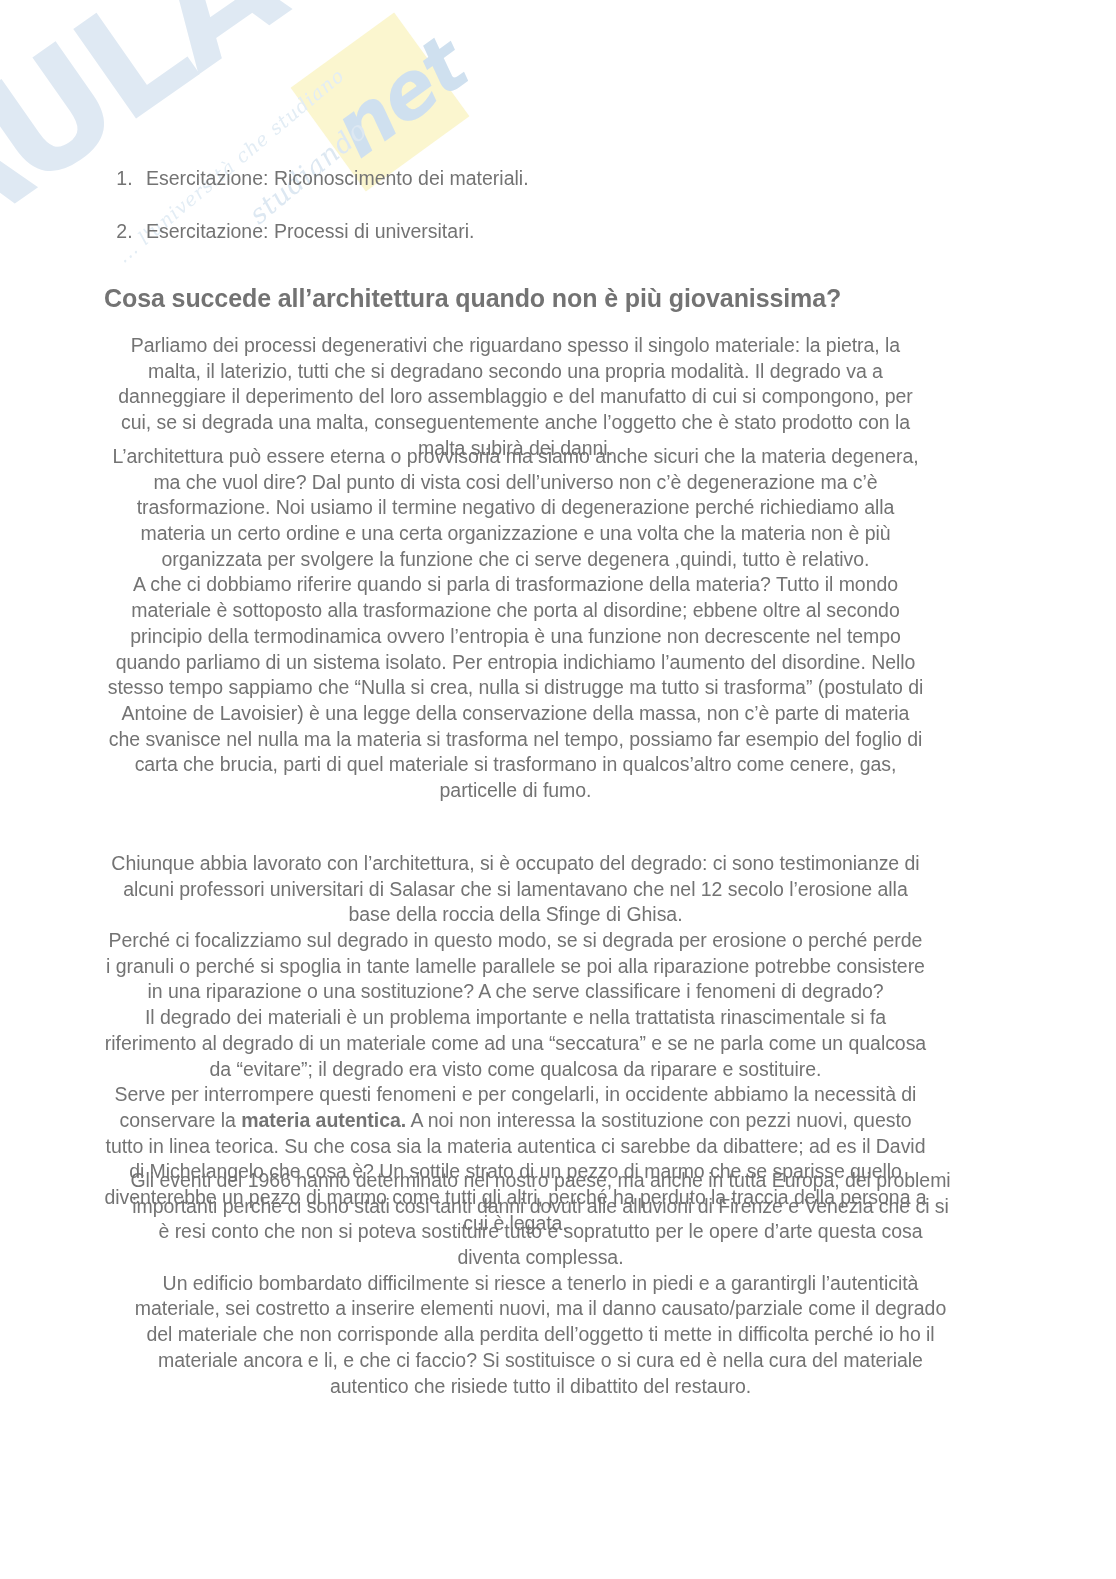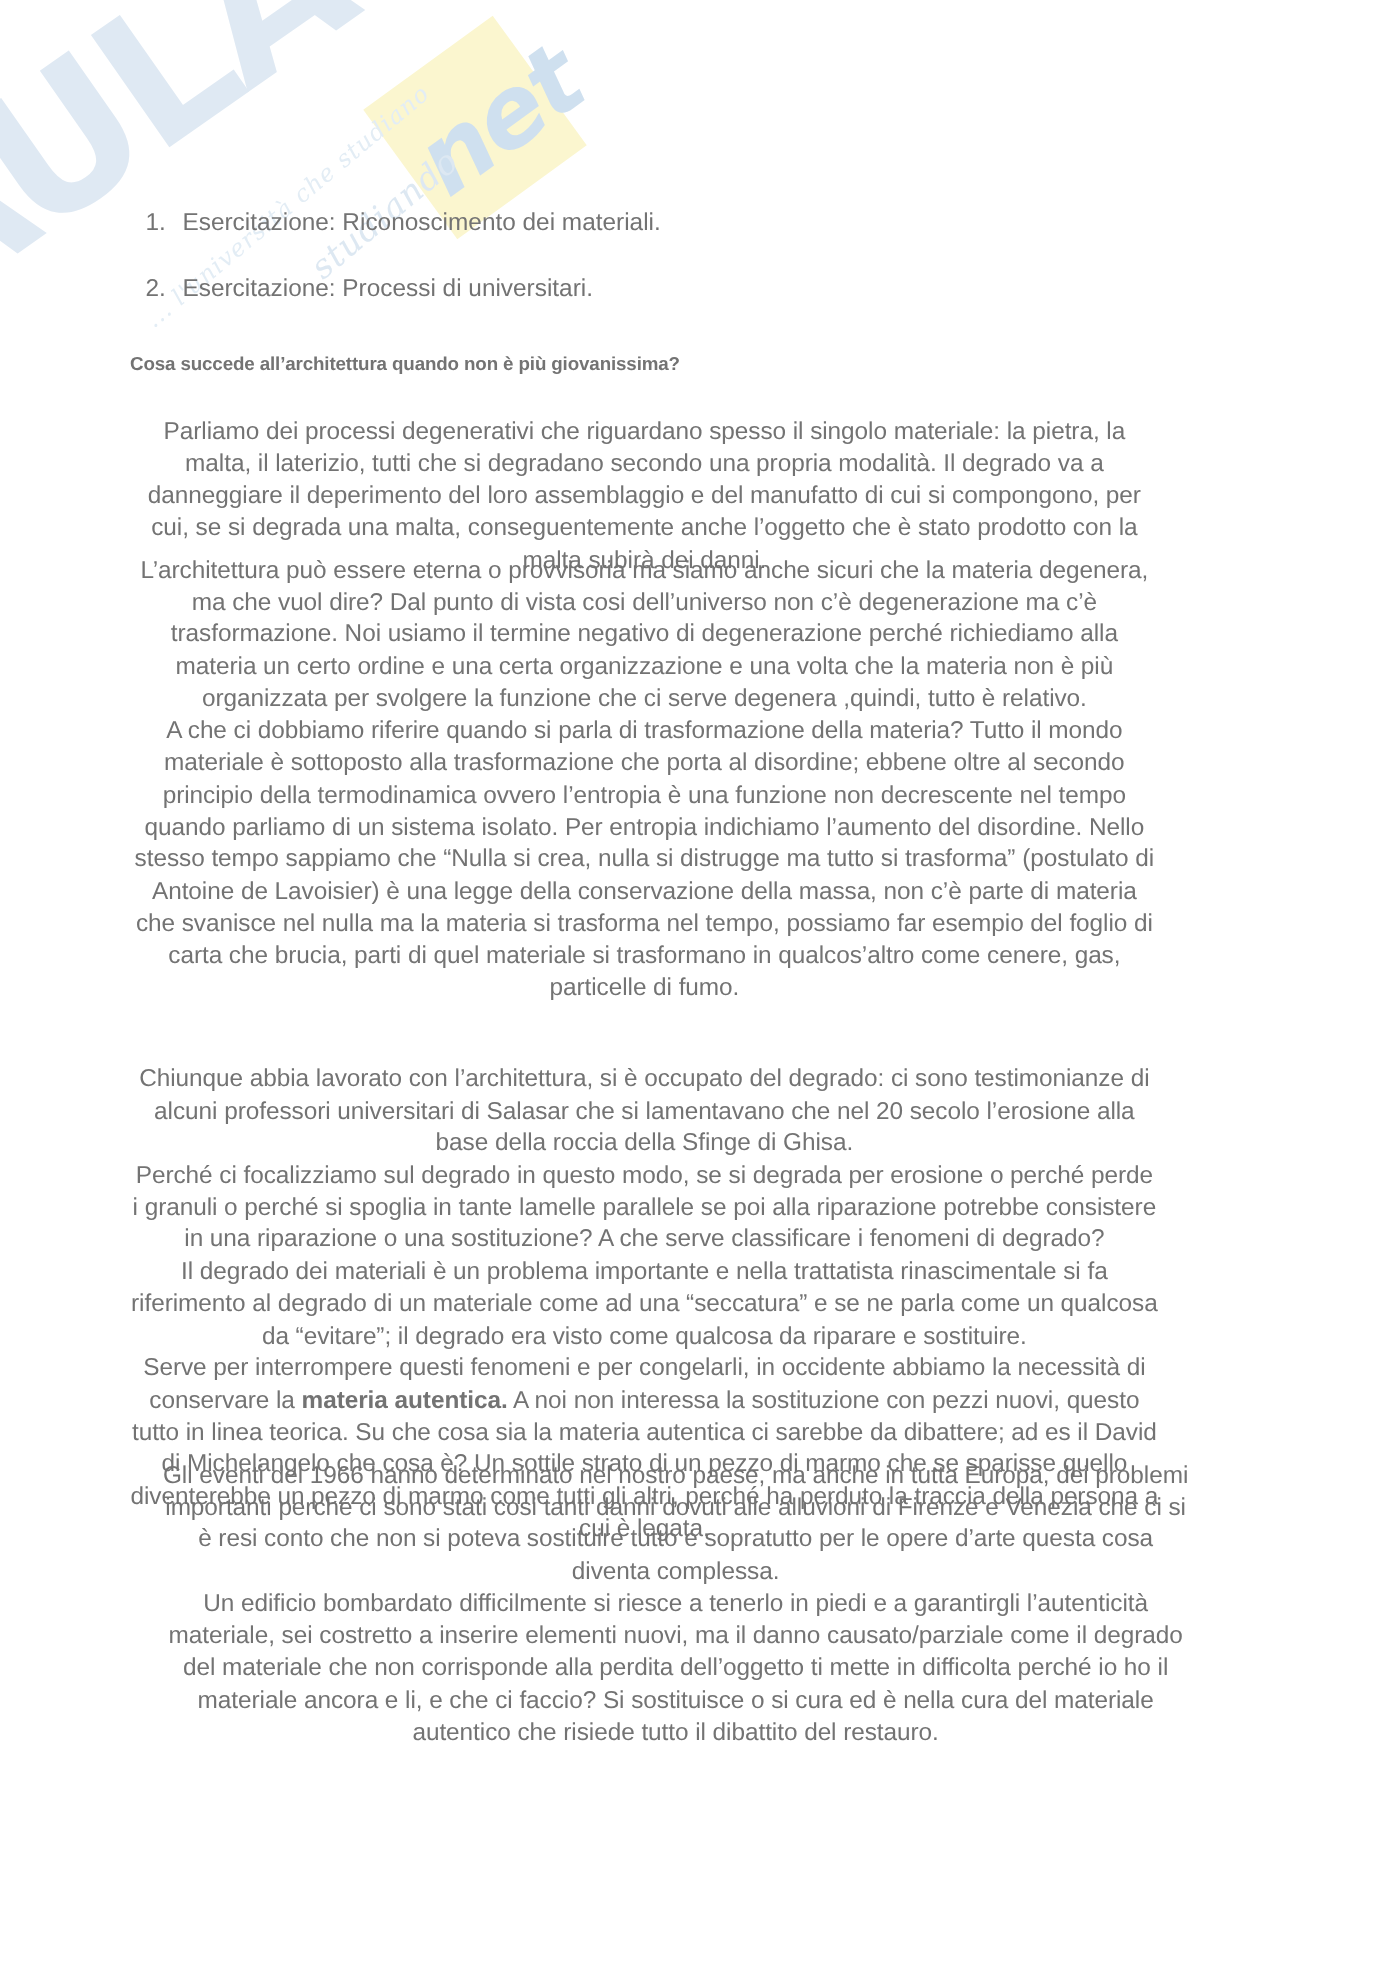--- a/index.html
+++ b/index.html
@@ -118,21 +118,21 @@
   }
   ol.task-list li {
     margin: 0 0 29px 0;
     padding-left: 8px;
   }
   ol.task-list li::marker {
     font-size: 19.5px;
   }
 
   h2.section-heading {
-    font-size: 15px;
+    font-size: 25px;
     font-weight: bold;
     margin: 0;
     padding: 0;
     line-height: 1.3;
     letter-spacing: -0.1px;
   }
 
   p.body-par {
     font-size: 19.5px;
     line-height: 1.318;
@@ -171,21 +171,21 @@
     <div class="body-col" style="top:333px;">
       <p class="body-par">Parliamo dei processi degenerativi che riguardano spesso il singolo materiale: la pietra, la malta, il laterizio, tutti che si degradano secondo una propria modalità. Il degrado va a danneggiare il deperimento del loro assemblaggio e del manufatto di cui si compongono, per cui, se si degrada una malta, conseguentemente anche l’oggetto che è stato prodotto con la malta subirà dei danni.</p>
     </div>
 
     <div class="body-col" style="top:444px;">
       <p class="body-par">L’architettura può essere eterna o provvisoria ma siamo anche sicuri che la materia degenera, ma che vuol dire? Dal punto di vista cosi dell’universo non c’è degenerazione ma c’è trasformazione. Noi usiamo il termine negativo di degenerazione perché richiediamo alla materia un certo ordine e una certa organizzazione e una volta che la materia non è più organizzata per svolgere la funzione che ci serve degenera ,quindi, tutto è relativo.</p>
       <p class="body-par">A che ci dobbiamo riferire quando si parla di trasformazione della materia? Tutto il mondo materiale è sottoposto alla trasformazione che porta al disordine; ebbene oltre al secondo principio della termodinamica ovvero l’entropia è una funzione non decrescente nel tempo quando parliamo di un sistema isolato. Per entropia indichiamo l’aumento del disordine. Nello stesso tempo sappiamo che “Nulla si crea, nulla si distrugge ma tutto si trasforma” (postulato di Antoine de Lavoisier) è una legge della conservazione della massa, non c’è parte di materia che svanisce nel nulla ma la materia si trasforma nel tempo, possiamo far esempio del foglio di carta che brucia, parti di quel materiale si trasformano in qualcos’altro come cenere, gas, particelle di fumo.</p>
     </div>
 
     <div class="body-col" style="top:851px;">
-      <p class="body-par">Chiunque abbia lavorato con l’architettura, si è occupato del degrado: ci sono testimonianze di alcuni professori universitari di Salasar che si lamentavano che nel 20 secolo l’erosione alla base della roccia della Sfinge di Ghisa.</p>
+      <p class="body-par">Chiunque abbia lavorato con l’architettura, si è occupato del degrado: ci sono testimonianze di alcuni professori universitari di Salasar che si lamentavano che nel 12 secolo l’erosione alla base della roccia della Sfinge di Ghisa.</p>
       <p class="body-par">Perché ci focalizziamo sul degrado in questo modo, se si degrada per erosione o perché perde i granuli o perché si spoglia in tante lamelle parallele se poi alla riparazione potrebbe consistere in una riparazione o una sostituzione? A che serve classificare i fenomeni di degrado?</p>
       <p class="body-par">Il degrado dei materiali è un problema importante e nella trattatista rinascimentale si fa riferimento al degrado di un materiale come ad una “seccatura” e se ne parla come un qualcosa da “evitare”; il degrado era visto come qualcosa da riparare e sostituire.</p>
       <p class="body-par"><span>Serve per interrompere questi fenomeni e per congelarli, in occidente abbiamo la necessità di conservare la </span><b class="inline-bold">materia autentica.</b><span> A noi non interessa la sostituzione con pezzi nuovi, questo tutto in linea teorica. Su che cosa sia la materia autentica ci sarebbe da dibattere; ad es il David di Michelangelo che cosa è? Un sottile strato di un pezzo di marmo che se sparisse quello diventerebbe un pezzo di marmo come tutti gli altri, perché ha perduto la traccia della persona a cui è legata.</span></p>
     </div>
 
     <div class="body-col" style="top:1168px;margin-left:25px;">
       <p class="body-par">Gli eventi del 1966 hanno determinato nel nostro paese, ma anche in tutta Europa, dei problemi importanti perché ci sono stati cosi tanti danni dovuti alle alluvioni di Firenze e Venezia che ci si è resi conto che non si poteva sostituire tutto e sopratutto per le opere d’arte questa cosa diventa complessa.</p>
       <p class="body-par">Un edificio bombardato difficilmente si riesce a tenerlo in piedi e a garantirgli l’autenticità materiale, sei costretto a inserire elementi nuovi, ma il danno causato/parziale come il degrado del materiale che non corrisponde alla perdita dell’oggetto ti mette in difficolta perché io ho il materiale ancora e li, e che ci faccio? Si sostituisce o si cura ed è nella cura del materiale autentico che risiede tutto il dibattito del restauro.</p>
     </div>
   </div>

